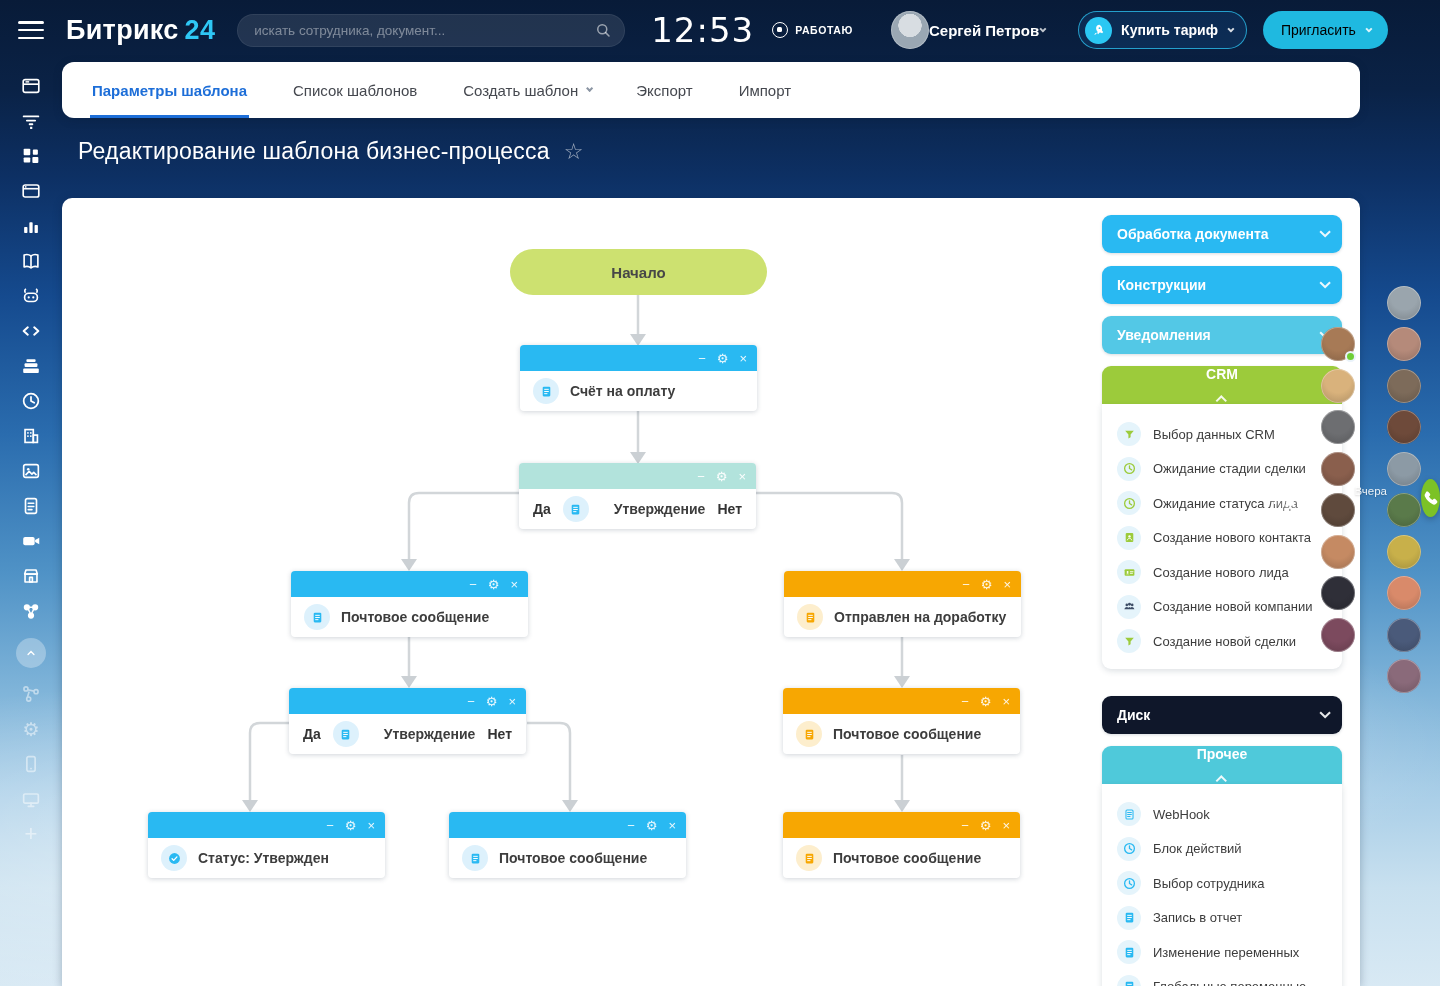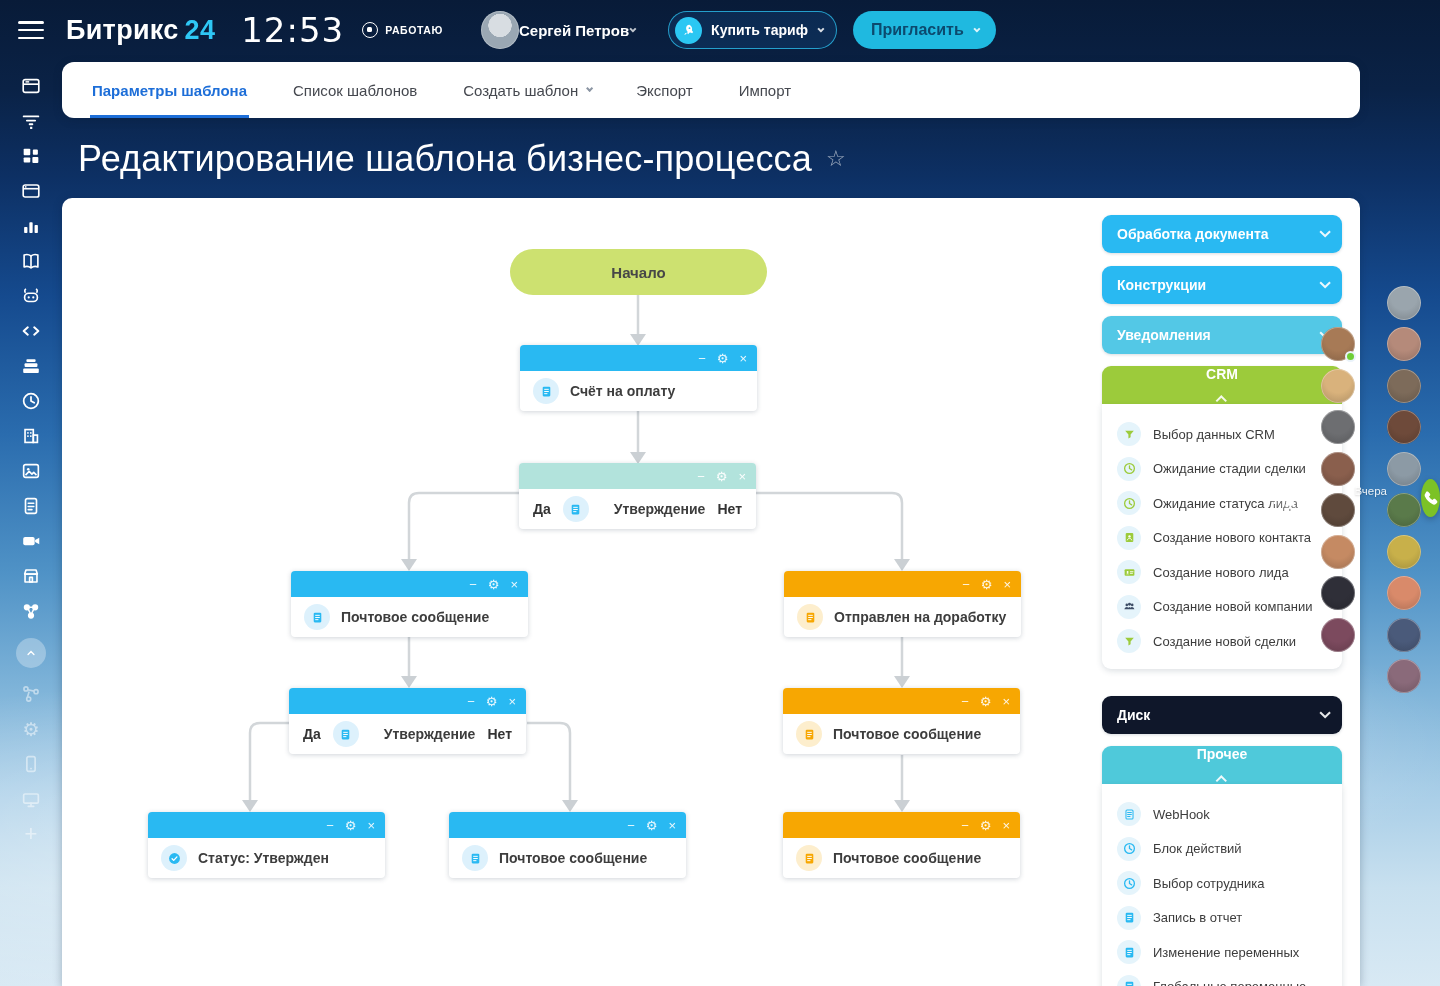--- a/index.html
+++ b/index.html
@@ -34,21 +34,21 @@
   .avatar-header { width:38px; height:38px; border-radius:50%; background:radial-gradient(circle at 50% 38%, #d8dde2 0 38%, #9aa7b3 39% 100%); box-shadow:inset 0 0 0 1px rgba(255,255,255,.25); }
   .profile-name { color:#fff; font-size:15px; font-weight:600; }
   .chev { display:inline-block; width:7px; height:7px; border-right:2px solid currentColor; border-bottom:2px solid currentColor; transform:rotate(45deg) translateY(-2px); }
   .chev.sm { width:5px; height:5px; }
   .profile .chev { color:rgba(255,255,255,.75); }
   .buy-btn { margin-left:34px; height:38px; display:flex; align-items:center; gap:9px; padding:0 14px 0 6px; border:1.5px solid rgba(46,199,245,.75); border-radius:20px; background:rgba(30,110,190,.18); cursor:pointer; }
   .rocket-circ { width:27px; height:27px; border-radius:50%; background:#2bc7f3; display:flex; align-items:center; justify-content:center; }
   .buy-label { color:#fff; font-size:14px; font-weight:700; }
   .buy-btn .chev, .invite-btn .chev { color:rgba(255,255,255,.85); }
   .invite-btn { margin-left:16px; margin-right:18px; height:38px; display:flex; align-items:center; gap:9px; padding:0 18px; border-radius:20px; background:#1fb9e0; cursor:pointer; }
-  .invite-label { color:#0c4a6e; font-size:16px; font-weight:700; }
+  .invite-label { color:#000000; font-size:14px; font-weight:400; }
   
   #left-sidebar { position:absolute; top:60px; left:0; width:62px; bottom:0; display:flex; flex-direction:column; align-items:center; padding-top:14px; z-index:40; }
   .sbi { width:24px; height:24px; margin-bottom:11px; display:flex; align-items:center; justify-content:center; cursor:pointer; color:#fff; }
   .sbi svg { width:22px; height:22px; }
   .sbi.faint { opacity:.5; }
   .collapse-circ { width:30px; height:30px; margin:4px 0 14px 0; border-radius:50%; background:rgba(255,255,255,.30); display:flex; align-items:center; justify-content:center; cursor:pointer; }
   .sb-txt { font-size:19px; font-weight:400; color:#fff; line-height:1; }
   
   #right-rail { position:absolute; top:0; right:0; width:62px; height:986px; display:flex; align-items:center; z-index:40;justify-content:flex-end; }
   .rr-circ { width:36px; height:36px; border-radius:50%; display:flex; align-items:center; justify-content:center; cursor:pointer; }
@@ -60,21 +60,21 @@
   .avatar .dot { position:absolute; right:-1px; bottom:-1px; width:11px; height:11px; border-radius:50%; background:#6fce37; border:2px solid #eaf3fa; }
   .rr-day { font-size:11.5px; color:rgba(255,255,255,.9); margin:4px 0 8px 0; text-shadow:0 1px 2px rgba(0,0,0,.2); }
   .rr-phone { width:38px; height:38px; margin-top:10px; border-radius:50%; background:#7cc226; box-shadow:0 2px 6px rgba(0,0,0,.25); }
   
   #tab-bar { position:absolute; top:62px; left:62px; width:1298px; height:56px; background:#fff; border-radius:12px; display:flex; align-items:stretch; padding:0 10px 0 28px; box-shadow:0 2px 8px rgba(6,26,54,.25); z-index:30; }
   .tab { display:flex; align-items:center; gap:7px; padding:0 2px; margin-right:42px; font-size:15px; font-weight:500; color:#45484f; border-bottom:3px solid transparent; border-top:3px solid transparent; cursor:pointer; white-space:nowrap; }
   .tab.active { color:#1d6ed8; font-weight:600; border-bottom-color:#1d6ed8; }
   .tab .chev { color:#8b95a3; transform:rotate(45deg) translateY(-3px); }
   
   #title-row { position:absolute; top:138px; left:78px; display:flex; align-items:center; gap:14px; z-index:20; }
-  #page-title { color:#fff; font-size:36px; font-weight:400; letter-spacing:.2px; }
+  #page-title { color:#fff; font-size:23px; font-weight:400; letter-spacing:.2px; }
   #fav-star { color:rgba(255,255,255,.6); font-size:22px; cursor:pointer; }
   
   #canvas { position:absolute; top:198px; left:62px; width:1298px; height:788px; background:#fff; border-radius:10px 10px 0 0; box-shadow:0 2px 10px rgba(6,26,54,.28); z-index:20; overflow:hidden; }
   #arrows { position:absolute; inset:0; pointer-events:none; }
   
   .start-pill { position:absolute; width:257px; height:46px; border-radius:24px; background:#cde170; display:flex; align-items:center; justify-content:center; font-size:15px; font-weight:700; color:#474747; cursor:pointer; }
   .node { position:absolute; width:237px; border-radius:4px; background:#fff; box-shadow:0 1px 5px rgba(40,60,80,.22); cursor:pointer; }
   .node-head { height:26px; border-radius:4px 4px 0 0; display:flex; justify-content:flex-end; align-items:center; gap:11px; padding:0 10px; }
   .node-head span { font-size:13px; line-height:1; color:rgba(255,255,255,.9); cursor:pointer; }
   .h-mint span { color:rgba(255,255,255,.95); }
@@ -106,20 +106,27 @@
 
 <div id="stage">
 
   <div id="top-header">
     <div class="burger">
         <i></i>
         <i></i>
         <i></i>
       </div>
     <div class="logo"><span>Битрикс</span><span class="num">24</span></div>
+    <div class="search-pill">
+      <input type="text" placeholder="искать сотрудника, документ..." style="">
+      <svg width="18" height="18" viewBox="0 0 24 24" fill="none" stroke="rgba(255,255,255,.55)" stroke-width="2" stroke-linecap="round">
+          <circle cx="11" cy="11" r="6"></circle>
+          <path d="M15.5 15.5L20 20"></path>
+        </svg>
+    </div>
     <div class="clock">12:53</div>
     <div class="status">
       <span class="status-ico"></span>
       <span class="status-label">РАБОТАЮ</span>
     </div>
     <div class="profile">
       <div class="avatar-header"></div>
       <span class="profile-name">Сергей Петров</span>
       <span class="chev sm"></span>
     </div>

